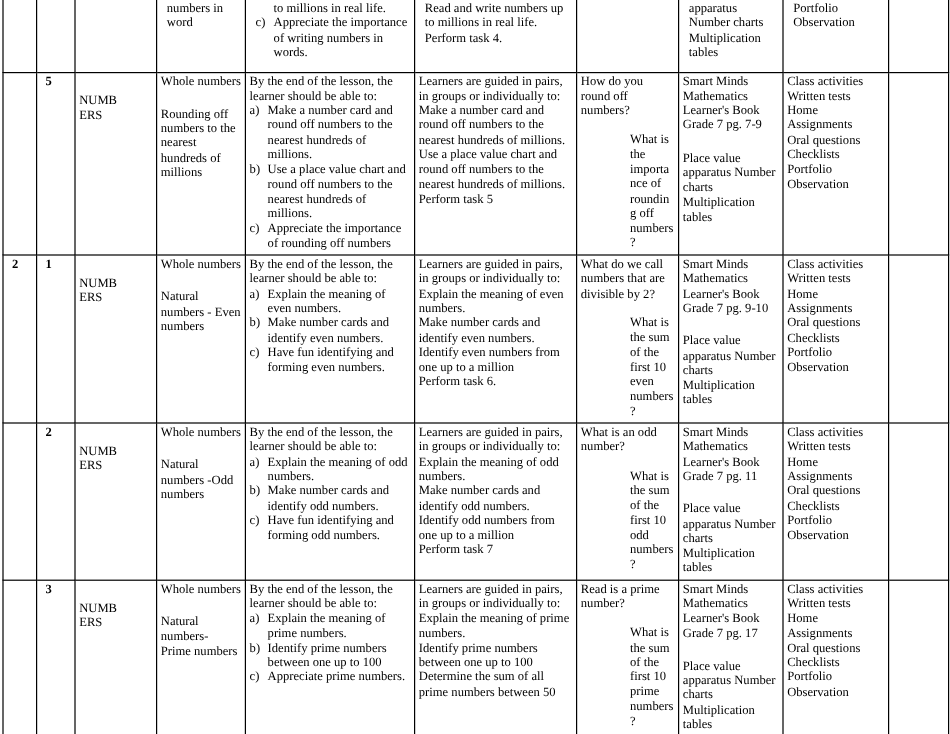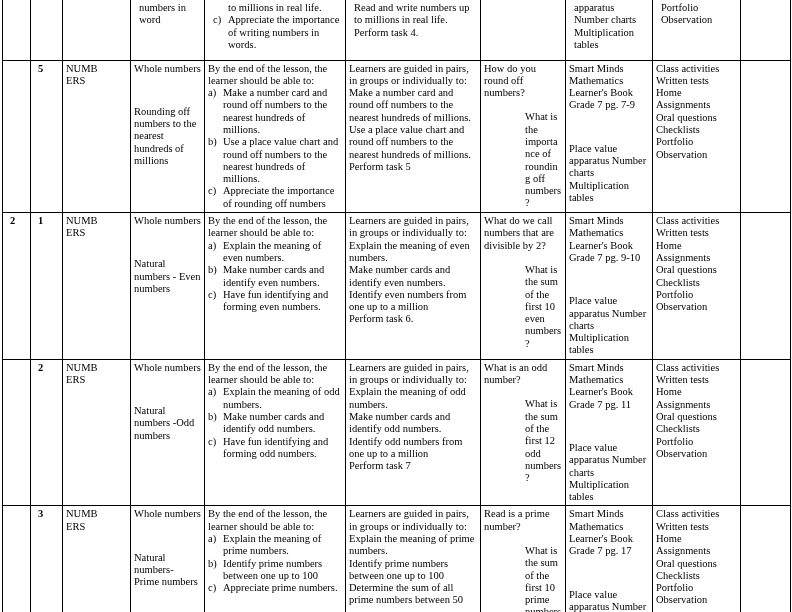--- a/index.html
+++ b/index.html
@@ -6,23 +6,23 @@
   body{
     width:792px;height:612px;background:#fff;overflow:hidden;
     font-family:"Liberation Serif","DejaVu Serif",serif;
     font-size:10.5px;line-height:12.3px;color:#000;
   }
   .page{width:792px;height:612px;overflow:hidden;padding-left:2px;box-sizing:border-box;}
   table{border-collapse:collapse;table-layout:fixed;width:788px;}
   td{border:1px solid #000;vertical-align:top;padding:2px 3px;overflow:hidden;word-wrap:break-word;}
   tr.cut-top>td{border-top:0;padding-left:8px;}
   .num{font-weight:bold;padding-left:4px;}
-  .strand{width:35px;word-break:break-all;}
+  .strand{width:35px;word-break:break-all;margin-top:16px;}
   .gap1{margin-top:12px;margin-left:41px;}
-  .gap2{margin-top:31px;}
+  .gap2{margin-top:15px;}
   .item{display:flex;}
   .item .lbl{flex:0 0 15px;}
   .item .txt{flex:1 1 auto;}
   .clip{max-height:124px;overflow:hidden;}
 </style>
 </head>
 <body>
 
 <div class="page">
 <table>
@@ -212,21 +212,21 @@
   </td>
   <td>
     <div>Learners are guided in pairs, in groups or individually to:</div>
     <div>Explain the meaning of odd numbers.</div>
     <div>Make number cards and identify odd numbers.</div>
     <div>Identify odd numbers from one up to a million</div>
     <div>Perform task 7</div>
   </td>
   <td>
     <div>What is an odd number?</div>
-    <div class="gap1">What is the sum of the first 12 odd numbers?</div>
+    <div class="gap1">What is the sum of the first 10 odd numbers?</div>
   </td>
   <td>
     <div>Smart Minds Mathematics Learner's Book Grade 7 pg. 11</div>
     <div class="gap2">Place value apparatus Number charts Multiplication tables</div>
   </td>
   <td>
     <div>Class activities</div>
     <div>Written tests</div>
     <div>Home Assignments</div>
     <div>Oral questions</div>

